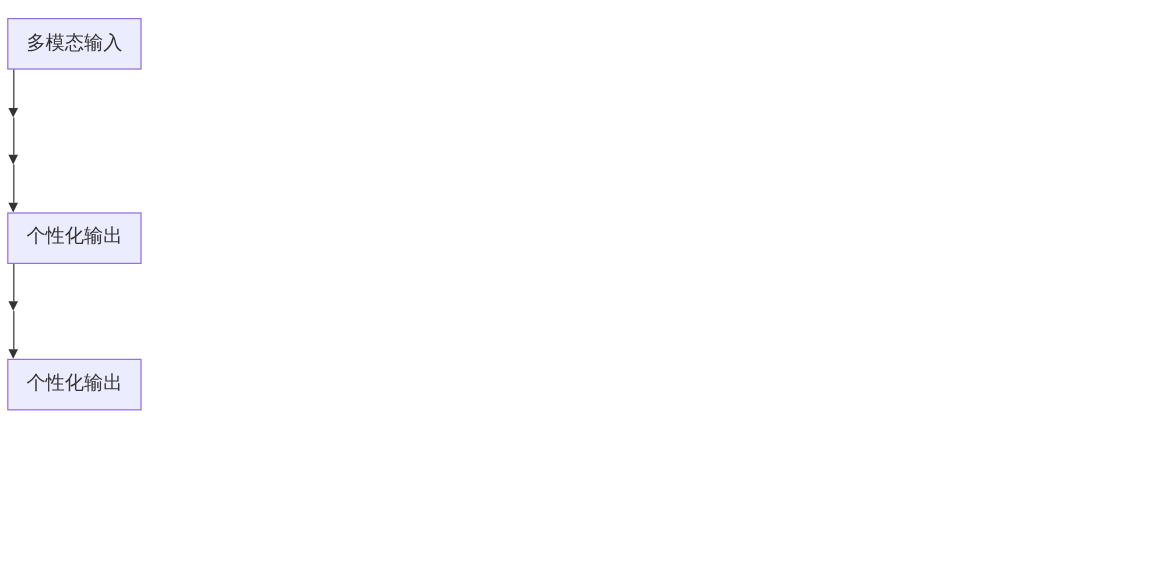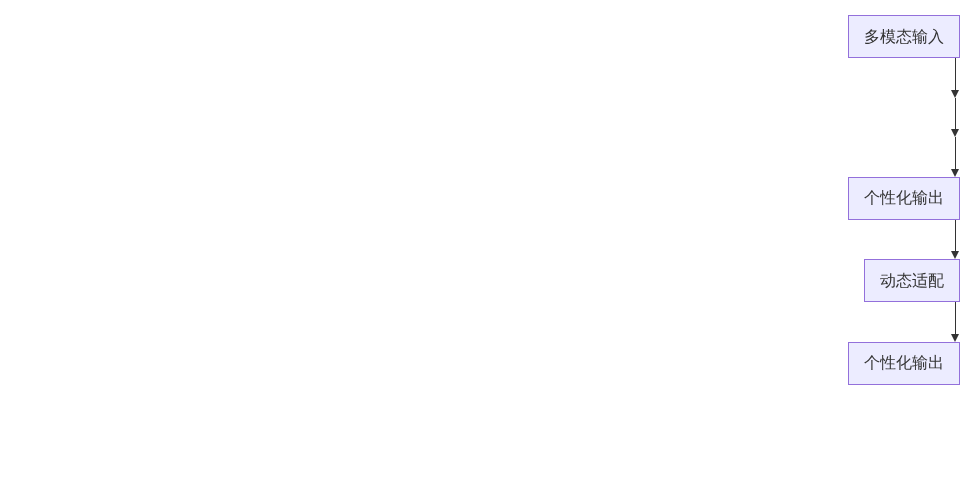--- a/index.html
+++ b/index.html
@@ -15,21 +15,21 @@
   }
   .canvas {
     position: relative;
     width: 960px;
     height: 420px;
     box-sizing: border-box;
     padding-top: 15px;
     padding-left: 6px; 
     display: flex;
     flex-direction: column;
-    align-items: flex-end;
+    align-items: flex-start;
   }
   .node {
     background: #ECECFF;
     border: 1px solid #9370DB;
     color: #333333;
     font-size: 16px;
     line-height: 16px;
     height: 43px;
     padding: 0 15px;
     box-sizing: border-box;
@@ -82,21 +82,20 @@
     <span class="head"></span>
   </div>
 
   <div class="node">个性化输出</div>
 
   <div class="arrow">
     <span class="line"></span>
     <span class="head"></span>
   </div>
 
-  <div class="node">动态适配</div>
 
   <div class="arrow">
     <span class="line"></span>
     <span class="head"></span>
   </div>
 
   <div class="node">个性化输出</div>
 
 </div>
 

